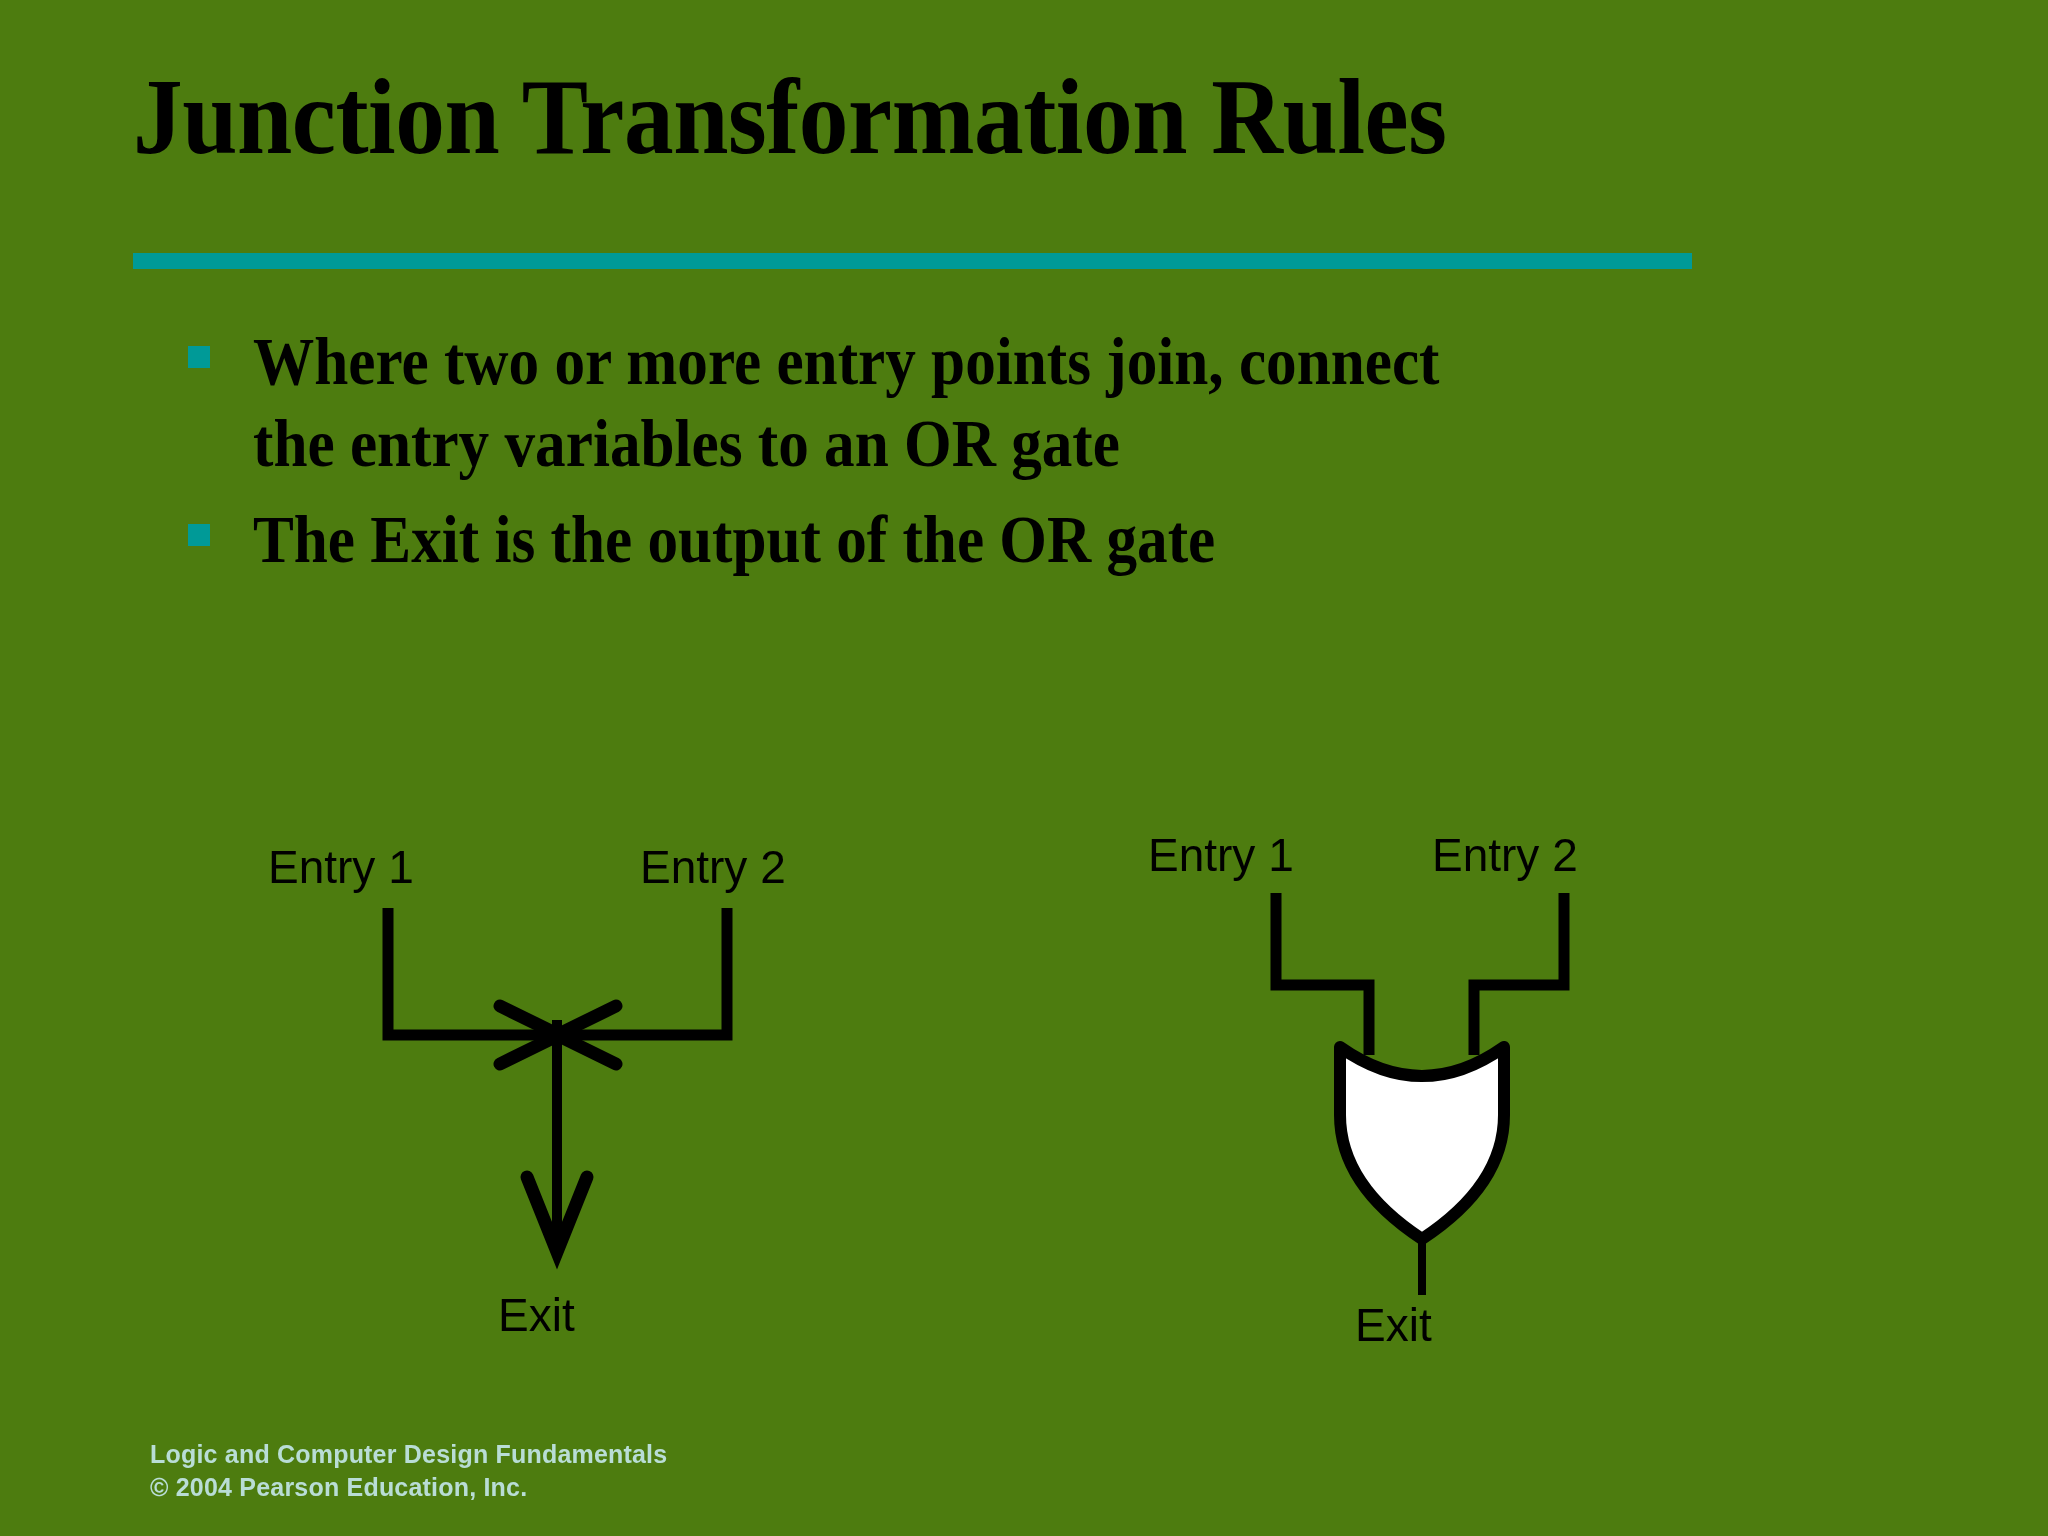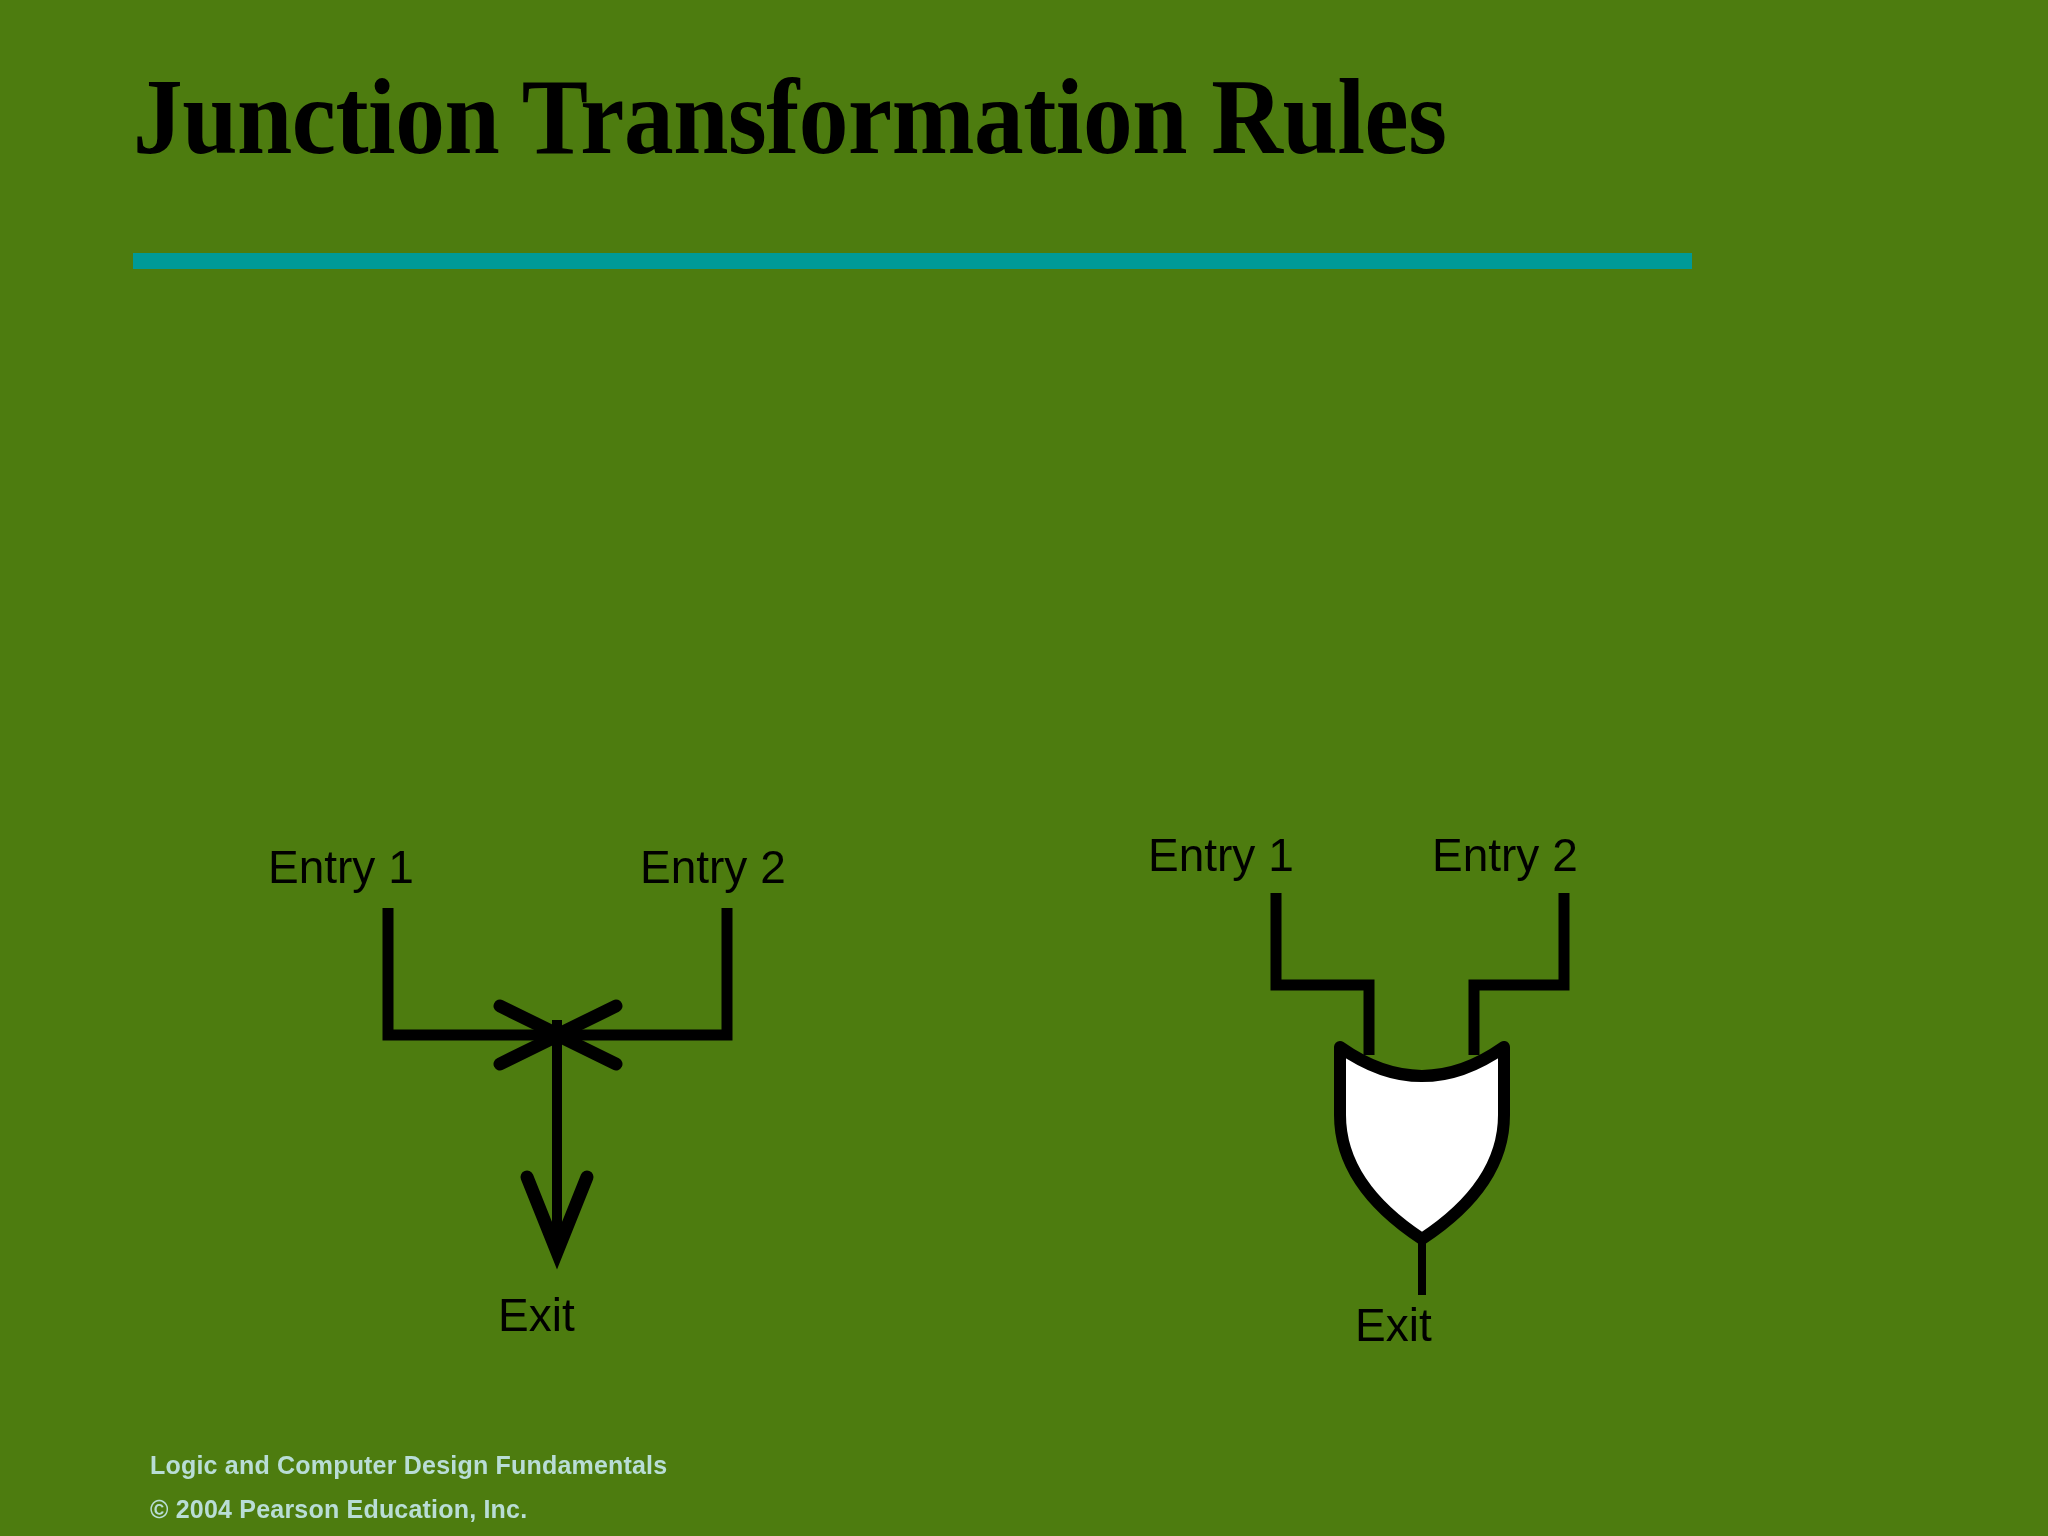--- a/index.html
+++ b/index.html
@@ -127,21 +127,21 @@
     width: 560px;
     font-family: "Liberation Sans", sans-serif;
     font-weight: bold;
     font-size: 25px;
     line-height: 33px;
     color: #bfe3e1;
     letter-spacing: 0.2px;
     filter: blur(0.4px);
     opacity: 0.95;
   }
-  #watermark div { white-space: nowrap; margin-top: 11px; }
+  #watermark div { white-space: nowrap; }
   #watermark sup { font-size: 16px; }
 
   #chapter-footer {
     position: absolute;
     right: 178px;
     top: 1448px;
     font-family: "Liberation Serif", serif;
     font-size: 46px;
     line-height: 56px;
     color: #000000;
@@ -150,20 +150,34 @@
 </style>
 </head>
 <body>
 
 <div id="slide">
 
   <div id="slide-title">Junction Transformation Rules</div>
 
   <div id="title-rule"></div>
 
+  <div id="bullet-list">
+
+    <div class="bullet-row">
+      <span class="bullet-marker"></span>
+      <span class="bullet-text">Where two or more entry points join, connect
+the entry variables to an OR gate</span>
+    </div>
+
+    <div class="bullet-row">
+      <span class="bullet-marker"></span>
+      <span class="bullet-text">The Exit is the output of the OR gate</span>
+    </div>
+
+  </div>
 
   <div class="figure" id="figure-junction">
 
     <div class="fig-label" id="junction-entry1-label">Entry 1</div>
 
     <div class="fig-label" id="junction-entry2-label">Entry 2</div>
 
     <svg class="fig-svg" width="650" height="580" viewBox="0 0 650 580">
 
       <path d="M 138 88 L 138 215 L 296 215" fill="none" stroke="#000" stroke-width="11" stroke-linecap="butt" stroke-linejoin="miter"></path>

